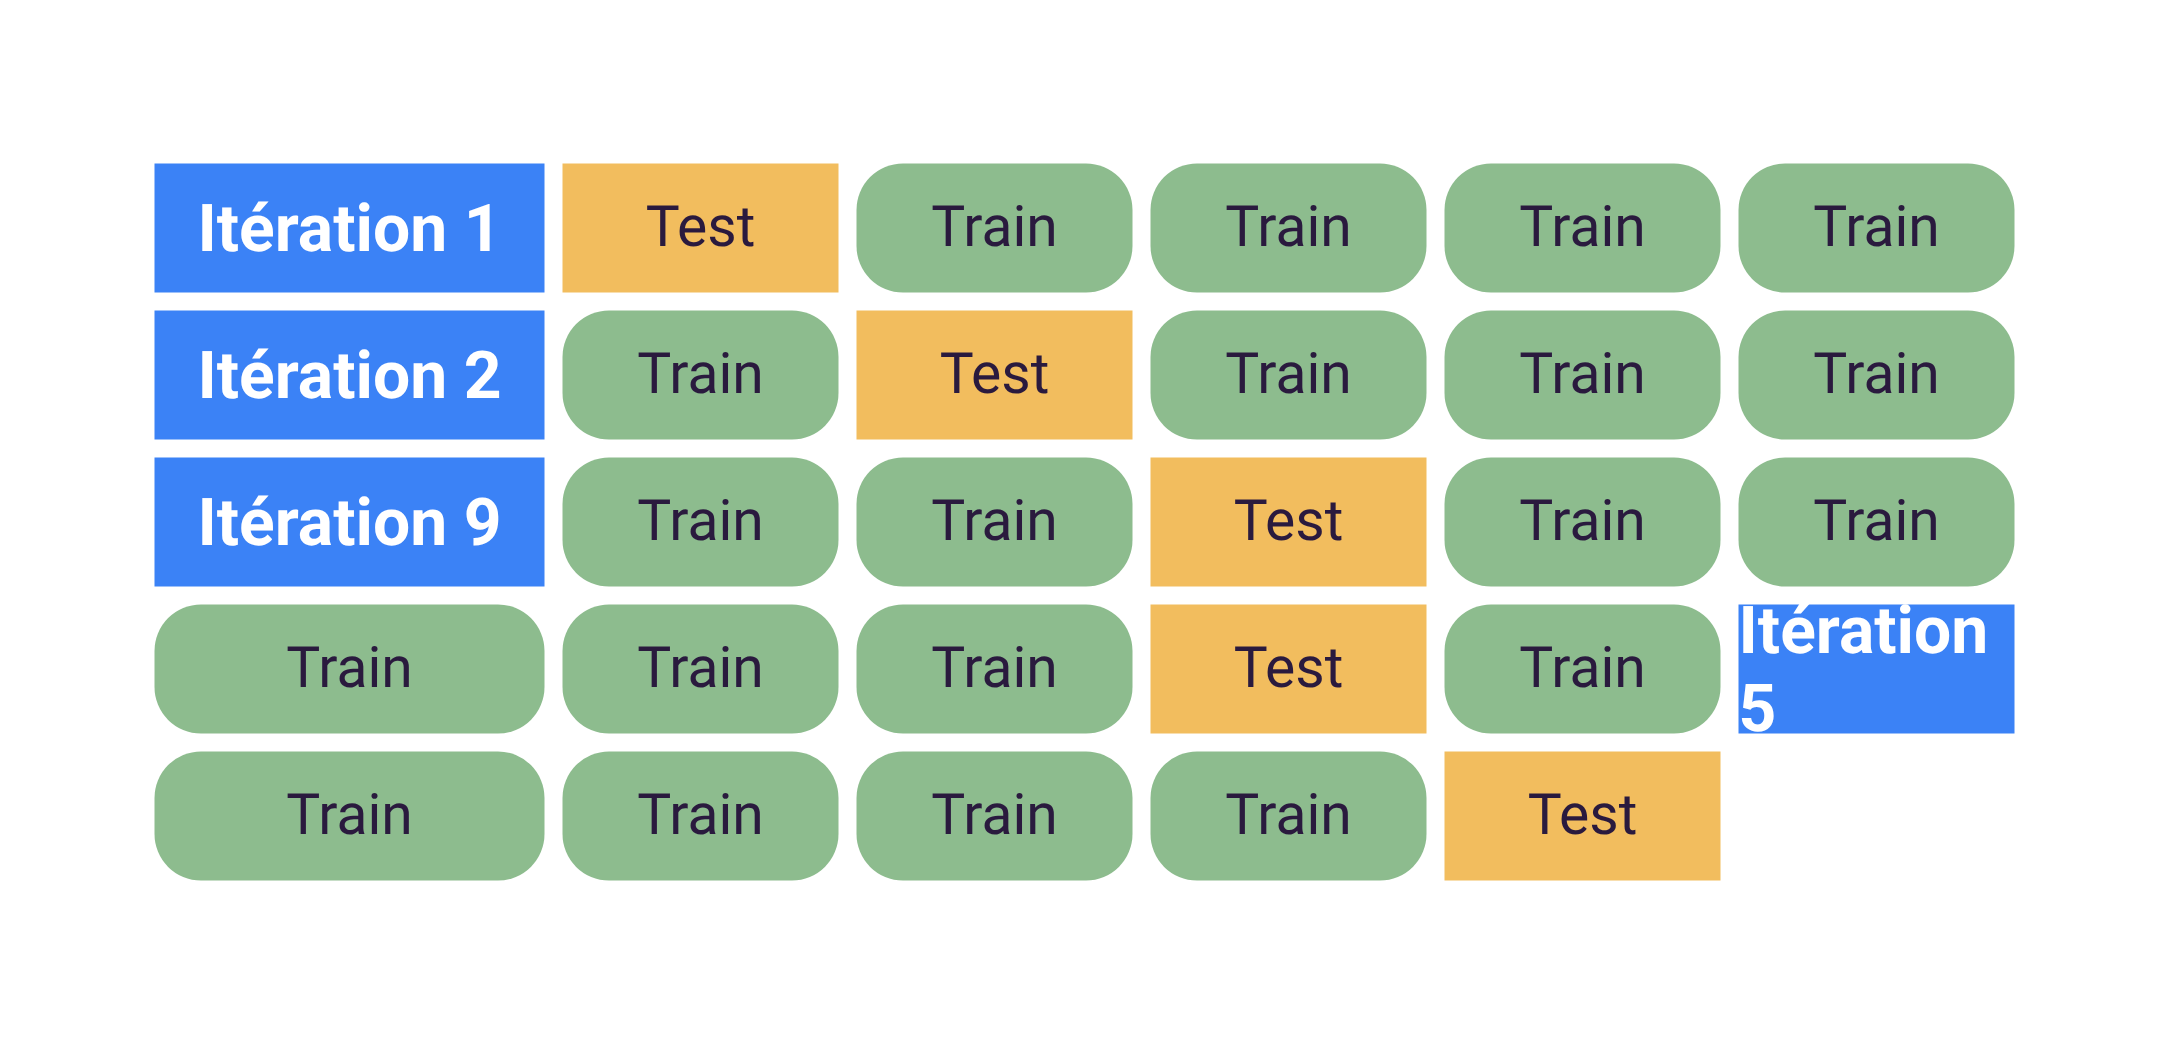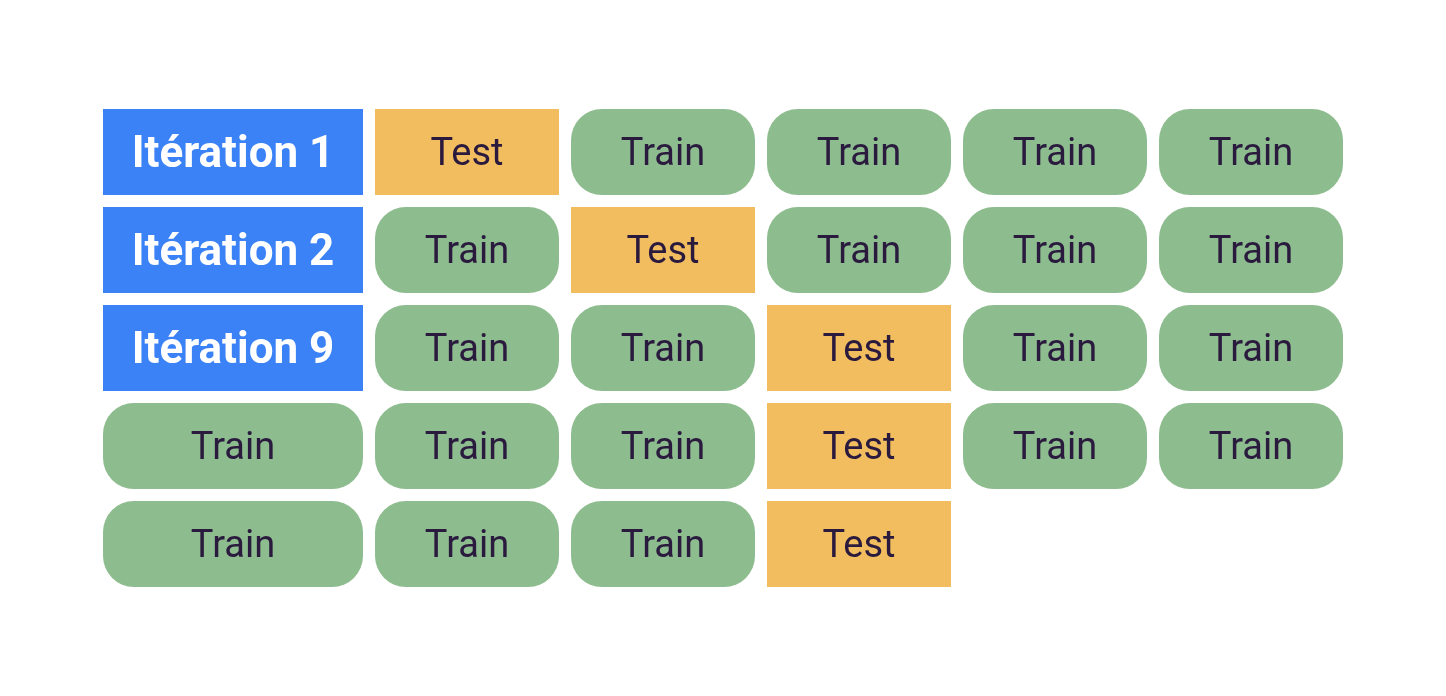--- a/index.html
+++ b/index.html
@@ -67,18 +67,19 @@
   <div class="cell test">Test</div>
   <div class="cell train">Train</div>
   <div class="cell train">Train</div>
 
   <div class="cell train">Train</div>
   <div class="cell train">Train</div>
   <div class="cell train">Train</div>
   <div class="cell test">Test</div>
   <div class="cell train">Train</div>
 
+  <div class="cell header">Itération 5</div>
   <div class="cell train">Train</div>
   <div class="cell train">Train</div>
   <div class="cell train">Train</div>
   <div class="cell train">Train</div>
   <div class="cell test">Test</div>
 </div>
 
 </body></html>

